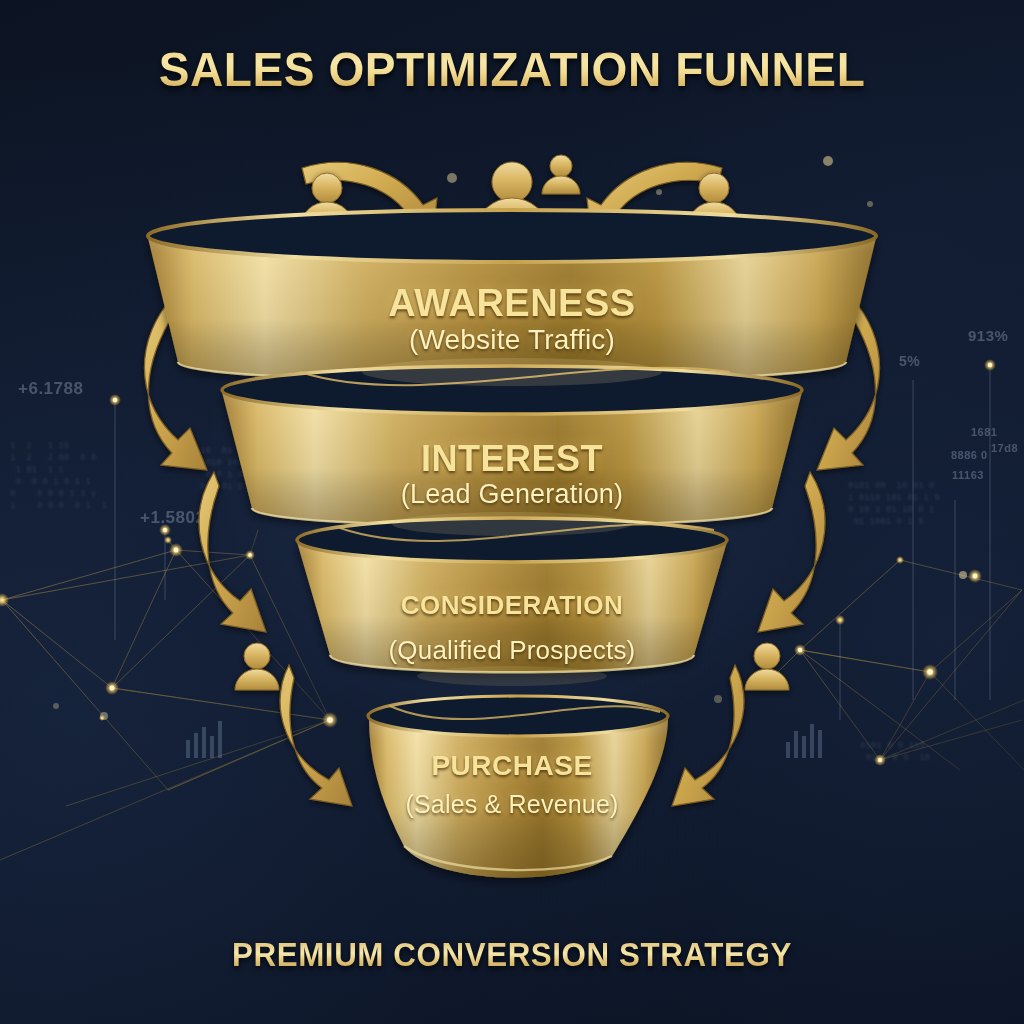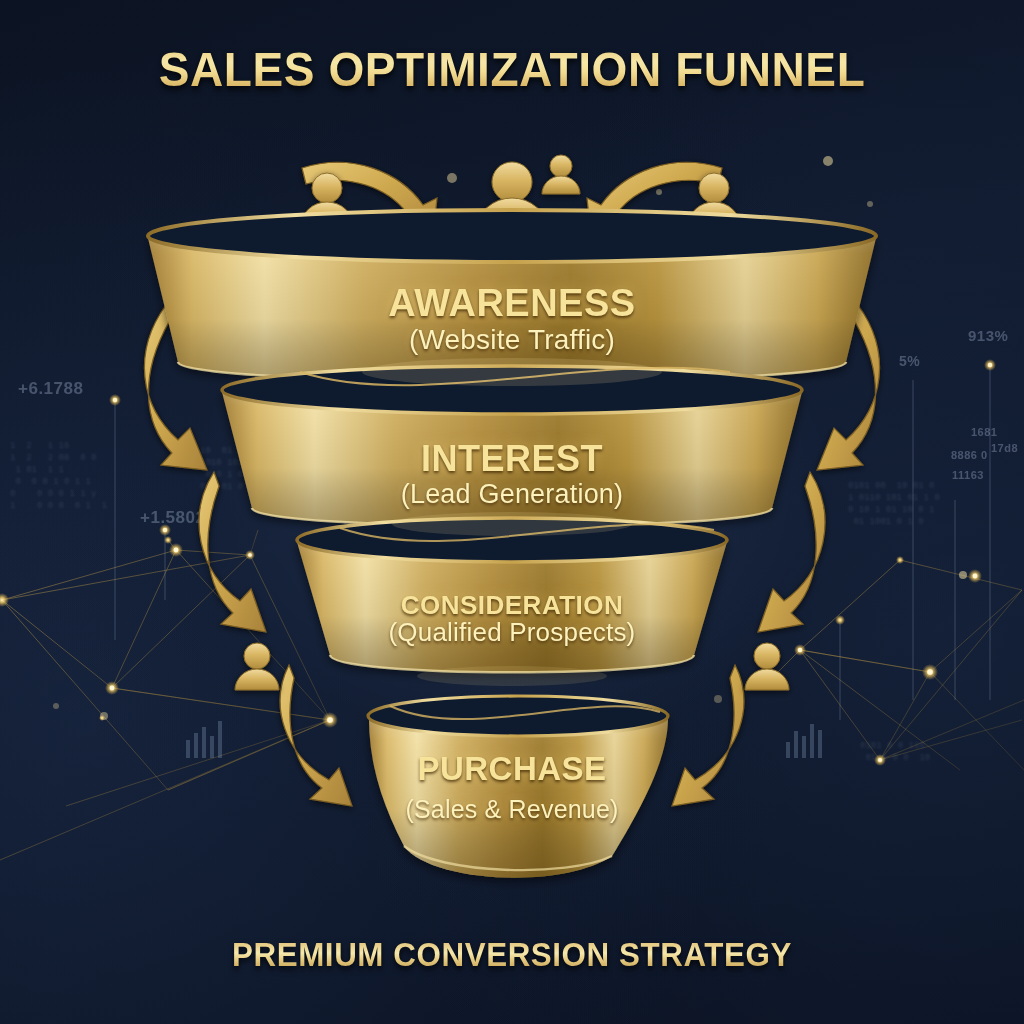--- a/index.html
+++ b/index.html
@@ -339,22 +339,22 @@
     <div class="stage-sub" style="font-size:28px;margin-top:2px;">(Website Traffic)</div>
   </div>
 
   <div class="stage-label" style="top:441px;">
     <div class="stage-title" style="font-size:36px;">INTEREST</div>
     <div class="stage-sub" style="font-size:27px;margin-top:2px;">(Lead Generation)</div>
   </div>
 
   <div class="stage-label" style="top:592px;">
     <div class="stage-title" style="font-size:26px;">CONSIDERATION</div>
-    <div class="stage-sub" style="font-size:26px;margin-top:0;">(Qualified Prospects)</div>
+    <div class="stage-sub" style="font-size:26px;margin-top:18px;">(Qualified Prospects)</div>
   </div>
 
   <div class="stage-label" style="top:752px;">
-    <div class="stage-title" style="font-size:33px;">PURCHASE</div>
+    <div class="stage-title" style="font-size:28px;">PURCHASE</div>
     <div class="stage-sub" style="font-size:25px;margin-top:10px;">(Sales &amp; Revenue)</div>
   </div>
 
   <div id="footer">PREMIUM CONVERSION STRATEGY</div>
 </div>
 
 </body></html>

